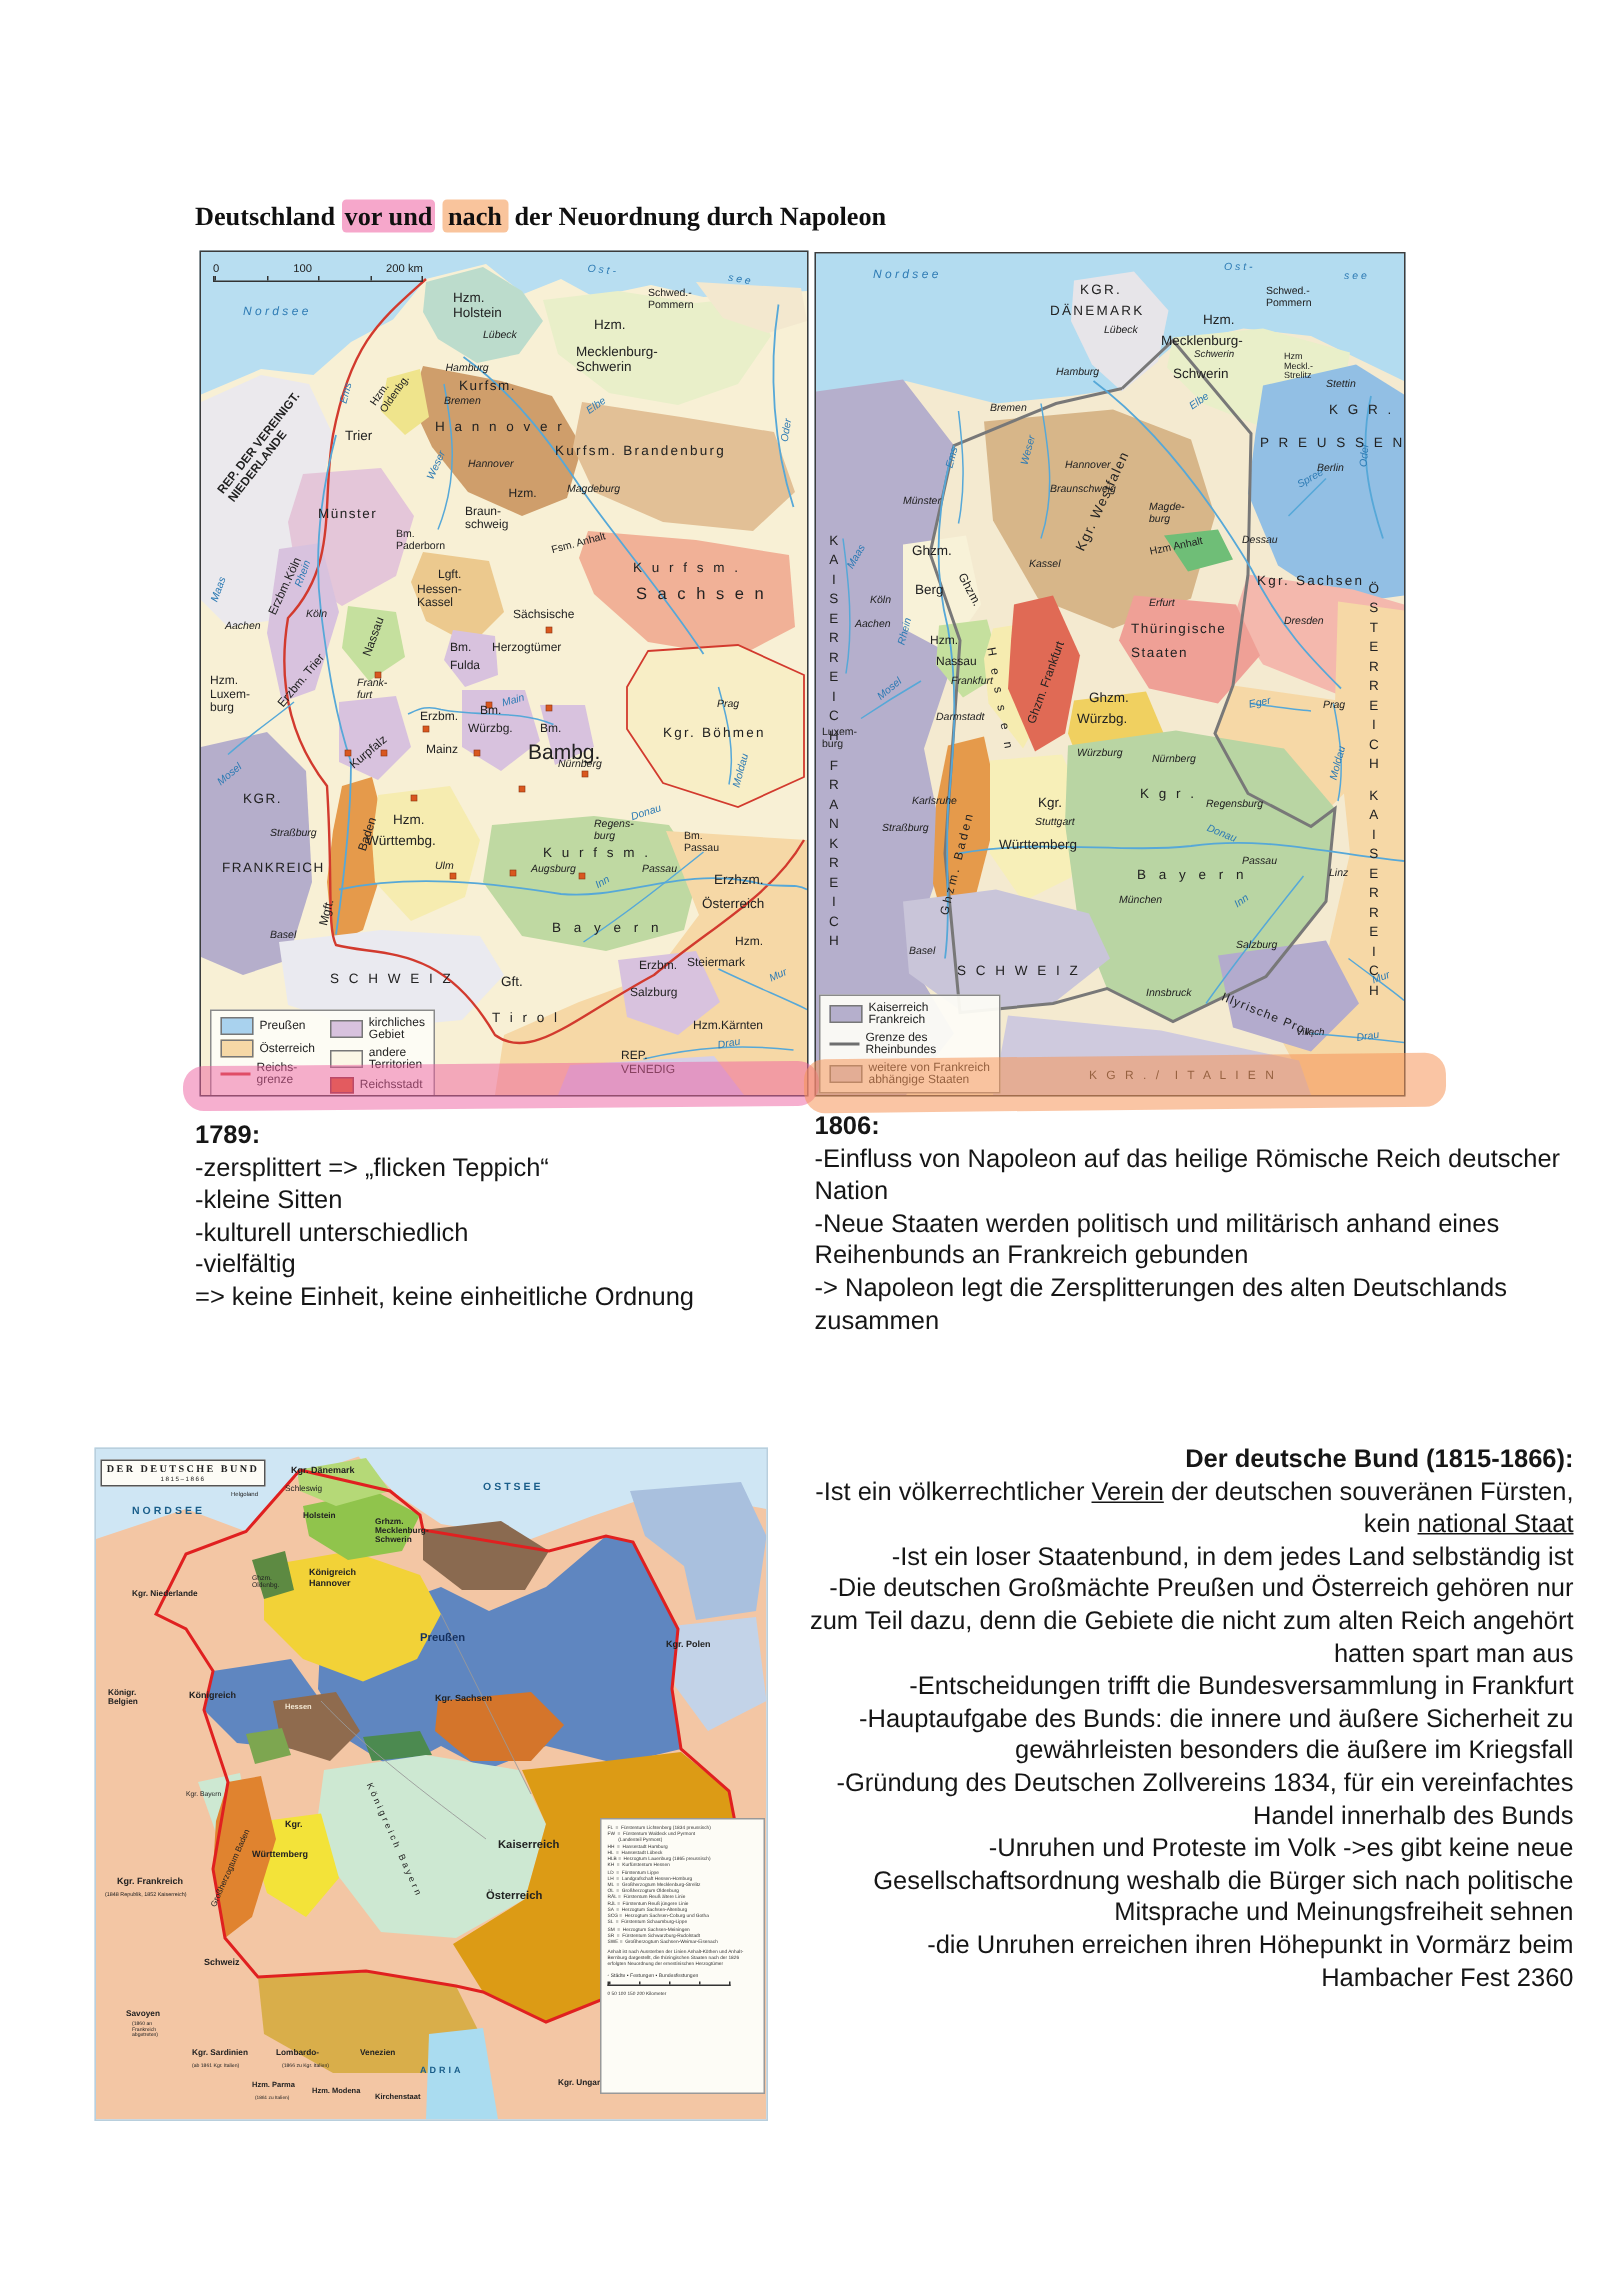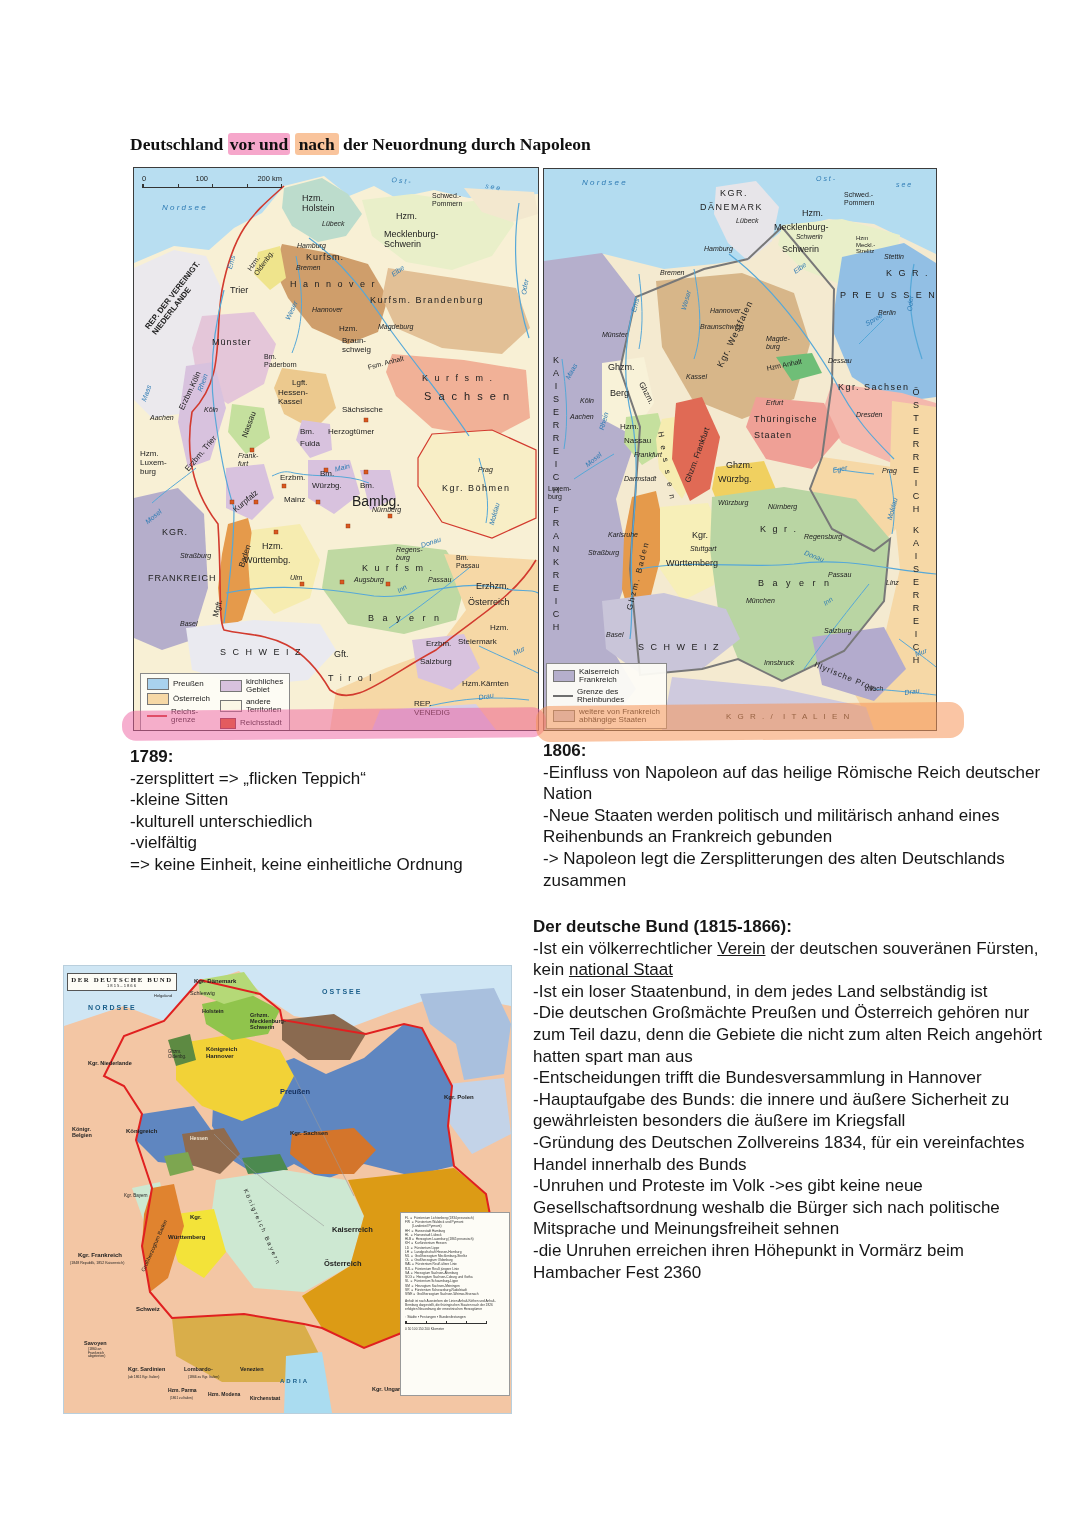--- a/index.html
+++ b/index.html
@@ -135,21 +135,21 @@
         <div class="ml" style="left: 172px; top: 85px; font-size: 9px; letter-spacing: 1px; color: rgb(34, 34, 34);">Kurfsm.</div>
         <div class="ml it" style="left: 162px; top: 96px; font-size: 7px; color: rgb(34, 34, 34);">Bremen</div>
         <div class="ml" style="left: 112px; top: 100px; font-size: 7px; transform: rotate(-55deg); color: rgb(34, 34, 34);">Hzm.
 Oldenbg.</div>
         <div class="ml" style="left: 96px; top: 118px; font-size: 9px; color: rgb(34, 34, 34);">Trier</div>
         <div class="ml" style="left: 156px; top: 112px; font-size: 9px; letter-spacing: 2px; color: rgb(34, 34, 34);">H a n n o v e r</div>
         <div class="ml" style="left: 236px; top: 128px; font-size: 9px; letter-spacing: 1.5px; color: rgb(34, 34, 34);">Kurfsm. Brandenburg</div>
         <div class="ml it" style="left: 178px; top: 138px; font-size: 7px; color: rgb(34, 34, 34);">Hannover</div>
         <div class="ml it" style="left: 244px; top: 155px; font-size: 7px; color: rgb(34, 34, 34);">Magdeburg</div>
         <div class="ml" style="left: 205px; top: 157px; font-size: 8px; color: rgb(34, 34, 34);">Hzm.</div>
-        <div class="ml" style="left: 176px; top: 169px; font-size: 8px; color: rgb(34, 34, 34); margin-left: 32px;">Braun-
+        <div class="ml" style="left: 176px; top: 169px; font-size: 8px; color: rgb(34, 34, 34);">Braun-
 schweig</div>
         <div class="ml" style="left: 78px; top: 170px; font-size: 9px; letter-spacing: 1px; color: rgb(34, 34, 34);">Münster</div>
         <div class="ml bb" style="left: 10px; top: 158px; font-size: 8px; transform: rotate(-52deg); color: rgb(34, 34, 34);">REP. DER VEREINIGT.
 NIEDERLANDE</div>
         <div class="ml" style="left: 233px; top: 196px; font-size: 7px; transform: rotate(-15deg); color: rgb(34, 34, 34);">Fsm. Anhalt</div>
         <div class="ml" style="left: 130px; top: 185px; font-size: 7px; color: rgb(34, 34, 34);">Bm.
 Paderborn</div>
         <div class="ml" style="left: 288px; top: 206px; font-size: 9px; letter-spacing: 2px; color: rgb(34, 34, 34);">K u r f s m .</div>
         <div class="ml" style="left: 290px; top: 222px; font-size: 11px; letter-spacing: 2px; color: rgb(34, 34, 34);">S a c h s e n</div>
         <div class="ml" style="left: 158px; top: 211px; font-size: 8px; color: rgb(34, 34, 34);">Lgft.</div>
@@ -549,25 +549,25 @@
         <div class="sc">
           <i></i>
           <i></i>
           <i></i>
           <i></i>
         </div>
         <div class="nt">0     50    100    150    200  Kilometer</div>
       </div>
   </div>
 
-  <div id="notesBund" class="notes" style="left:533px;top:916px;width:516px;">
+  <div id="notesBund" class="notes" style="left:533px;top:962px;width:516px;text-align:right;">
       <div class="nh">Der deutsche Bund (1815-1866):</div>
       <div class="nl"><span>-Ist ein völkerrechtlicher </span><span class="u">Verein</span><span> der deutschen souveränen Fürsten, kein </span><span class="u">national Staat</span></div>
       <div class="nl"><span>-Ist ein loser Staatenbund, in dem jedes Land selbständig ist</span></div>
       <div class="nl"><span>-Die deutschen Großmächte Preußen und Österreich gehören nur zum Teil dazu, denn die Gebiete die nicht zum alten Reich angehört hatten spart man aus</span></div>
-      <div class="nl"><span>-Entscheidungen trifft die Bundesversammlung in Hannover</span></div>
+      <div class="nl"><span>-Entscheidungen trifft die Bundesversammlung in Frankfurt</span></div>
       <div class="nl"><span>-Hauptaufgabe des Bunds: die innere und äußere Sicherheit zu gewährleisten besonders die äußere im Kriegsfall</span></div>
       <div class="nl"><span>-Gründung des Deutschen Zollvereins 1834, für ein vereinfachtes Handel innerhalb des Bunds</span></div>
       <div class="nl"><span>-Unruhen und Proteste im Volk -&gt;es gibt keine neue Gesellschaftsordnung weshalb die Bürger sich nach politische Mitsprache und Meinungsfreiheit sehnen</span></div>
       <div class="nl"><span>-die Unruhen erreichen ihren Höhepunkt in Vormärz beim Hambacher Fest 2360</span></div>
     </div>
 
 </div>
 
 </body></html>

